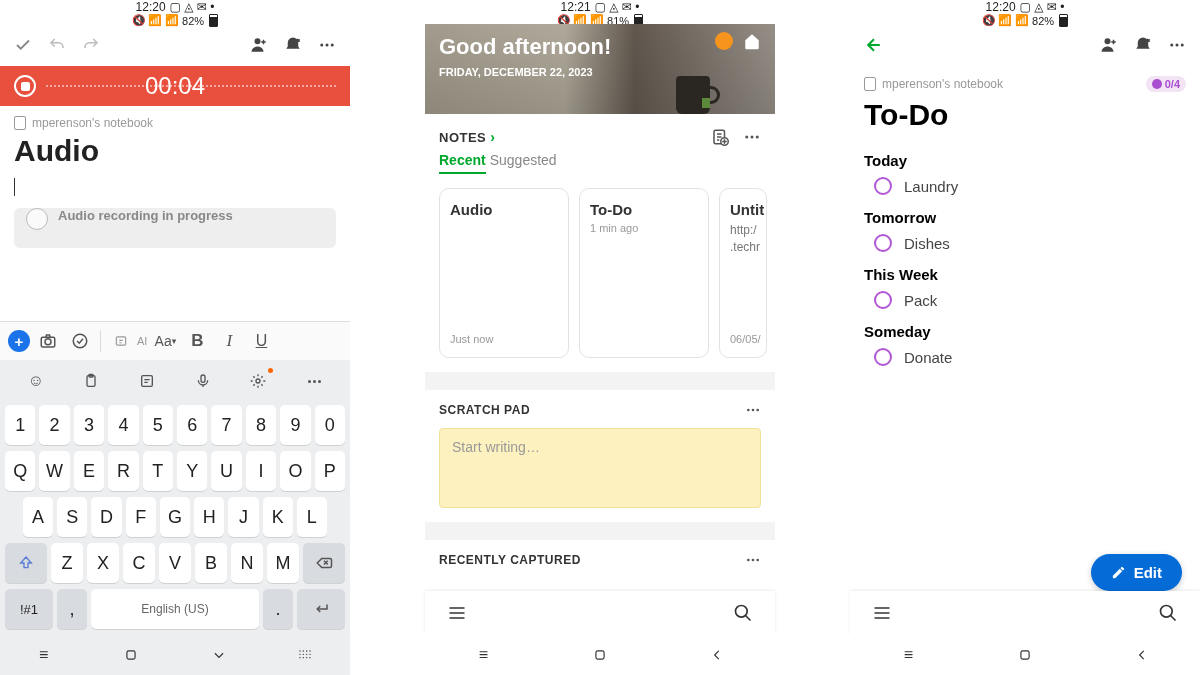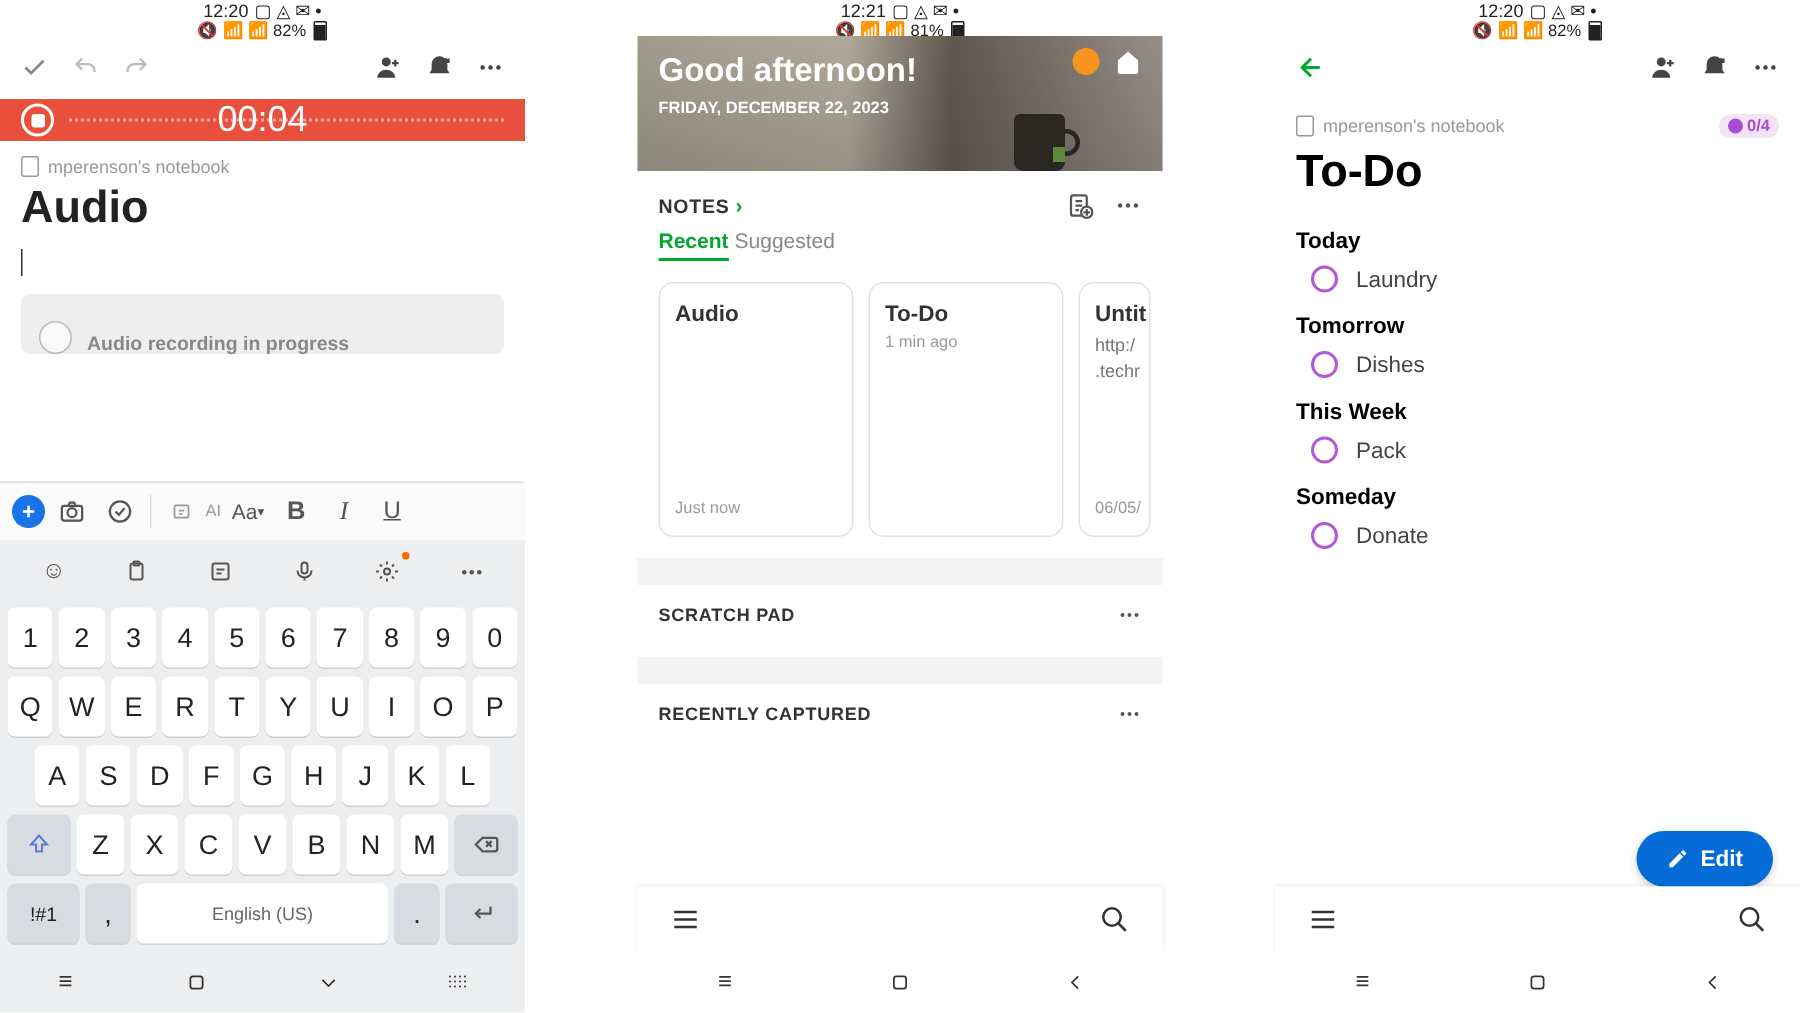--- a/index.html
+++ b/index.html
@@ -15,33 +15,33 @@
   .status-icons { display: flex; gap: 2px; align-items: center; }
   .battery { width: 9px; height: 13px; border: 1px solid #222; border-radius: 1px; margin-left: 2px; position: relative; background: linear-gradient(to top, #222 82%, transparent 82%); }
   
   
   .app-bar { display: flex; justify-content: space-between; align-items: center; height: 42px; padding: 0 14px; }
   .app-bar-left, .app-bar-right { display: flex; gap: 16px; align-items: center; }
   .ticon { color: #555; }
   .check { color: #888; }
   
   
-  .rec-bar { height: 28px; background: #e84f3c; color: #fff; display: flex; align-items: center; padding: 0 14px; position: relative; }
+  .rec-bar { height: 40px; background: #e84f3c; color: #fff; display: flex; align-items: center; padding: 0 14px; position: relative; }
   .rec-btn { width: 22px; height: 22px; border: 2px solid #fff; border-radius: 50%; display: flex; align-items: center; justify-content: center; }
   .rec-stop { width: 9px; height: 9px; background: #fff; border-radius: 2px; }
   .rec-time { font-size: 24px; font-weight: 500; position: absolute; left: 50%; transform: translateX(-50%); }
   .rec-dots { position: absolute; left: 46px; right: 14px; top: 50%; height: 2px; border-top: 2px dotted rgba(255,255,255,.5); transform: translateY(-50%); z-index: 0; }
   
   .notebook-line { display: flex; align-items: center; gap: 6px; padding: 10px 14px 0; color: #999; font-size: 12px; }
   .nb-icon { width: 12px; height: 14px; border: 1px solid #999; border-radius: 2px; position: relative; }
   
   .note-title { font-size: 30px; font-weight: 700; padding: 4px 14px 8px; color: #222; }
   .cursor { width: 1px; height: 18px; background: #333; margin: 2px 0 12px 14px; }
   
-  .audio-box { margin: 0 14px; background: #eee; border-radius: 6px; height: 40px; display: flex; align-items: flex-end; gap: 10px; padding: 0 12px; color: #888; font-size: 13px; font-weight: 600; }
+  .audio-box { margin: 0 14px; background: #eee; border-radius: 6px; height: 40px; display: flex; align-items: flex-start; gap: 10px; padding: 0 12px; color: #888; font-size: 13px; font-weight: 600; }
   .audio-circle { width: 22px; height: 22px; border: 1px solid #bbb; border-radius: 50%; background: #fafafa; }
   
   .format-bar { height: 40px; border-top: 1px solid #ddd; border-bottom: 1px solid #eee; display: flex; align-items: center; padding: 0 8px; gap: 4px; background: #fafafa; }
   .plus-btn { width: 22px; height: 22px; background: #1a73e8; border-radius: 50%; color: #fff; display: flex; align-items: center; justify-content: center; font-size: 15px; font-weight: 700; }
   .fbtn { width: 28px; height: 28px; display: flex; align-items: center; justify-content: center; color: #555; font-size: 14px; }
   .fdiv { width: 1px; height: 22px; background: #ddd; margin: 0 2px; }
   .fb-bold { font-weight: 800; font-size: 17px; }
   .fb-italic { font-style: italic; font-size: 17px; font-family: Georgia, serif; }
   .fb-under { text-decoration: underline; font-size: 16px; }
   .ai-label { font-size: 11px; color: #999; margin-left: -2px; }
@@ -453,20 +453,21 @@
       <h4>SCRATCH PAD</h4>
       <div class="spacer"></div>
       <span>
           <svg width="16" height="16" viewBox="0 0 24 24" fill="#555">
             <circle cx="5" cy="12" r="2"></circle>
             <circle cx="12" cy="12" r="2"></circle>
             <circle cx="19" cy="12" r="2"></circle>
           </svg>
         </span>
     </div>
+    <div class="scratch"><span>Start writing…</span></div>
     <div class="section-bar"></div>
     <div class="section-hdr">
       <h4>RECENTLY CAPTURED</h4>
       <div class="spacer"></div>
       <span>
           <svg width="16" height="16" viewBox="0 0 24 24" fill="#555">
             <circle cx="5" cy="12" r="2"></circle>
             <circle cx="12" cy="12" r="2"></circle>
             <circle cx="19" cy="12" r="2"></circle>
           </svg>

